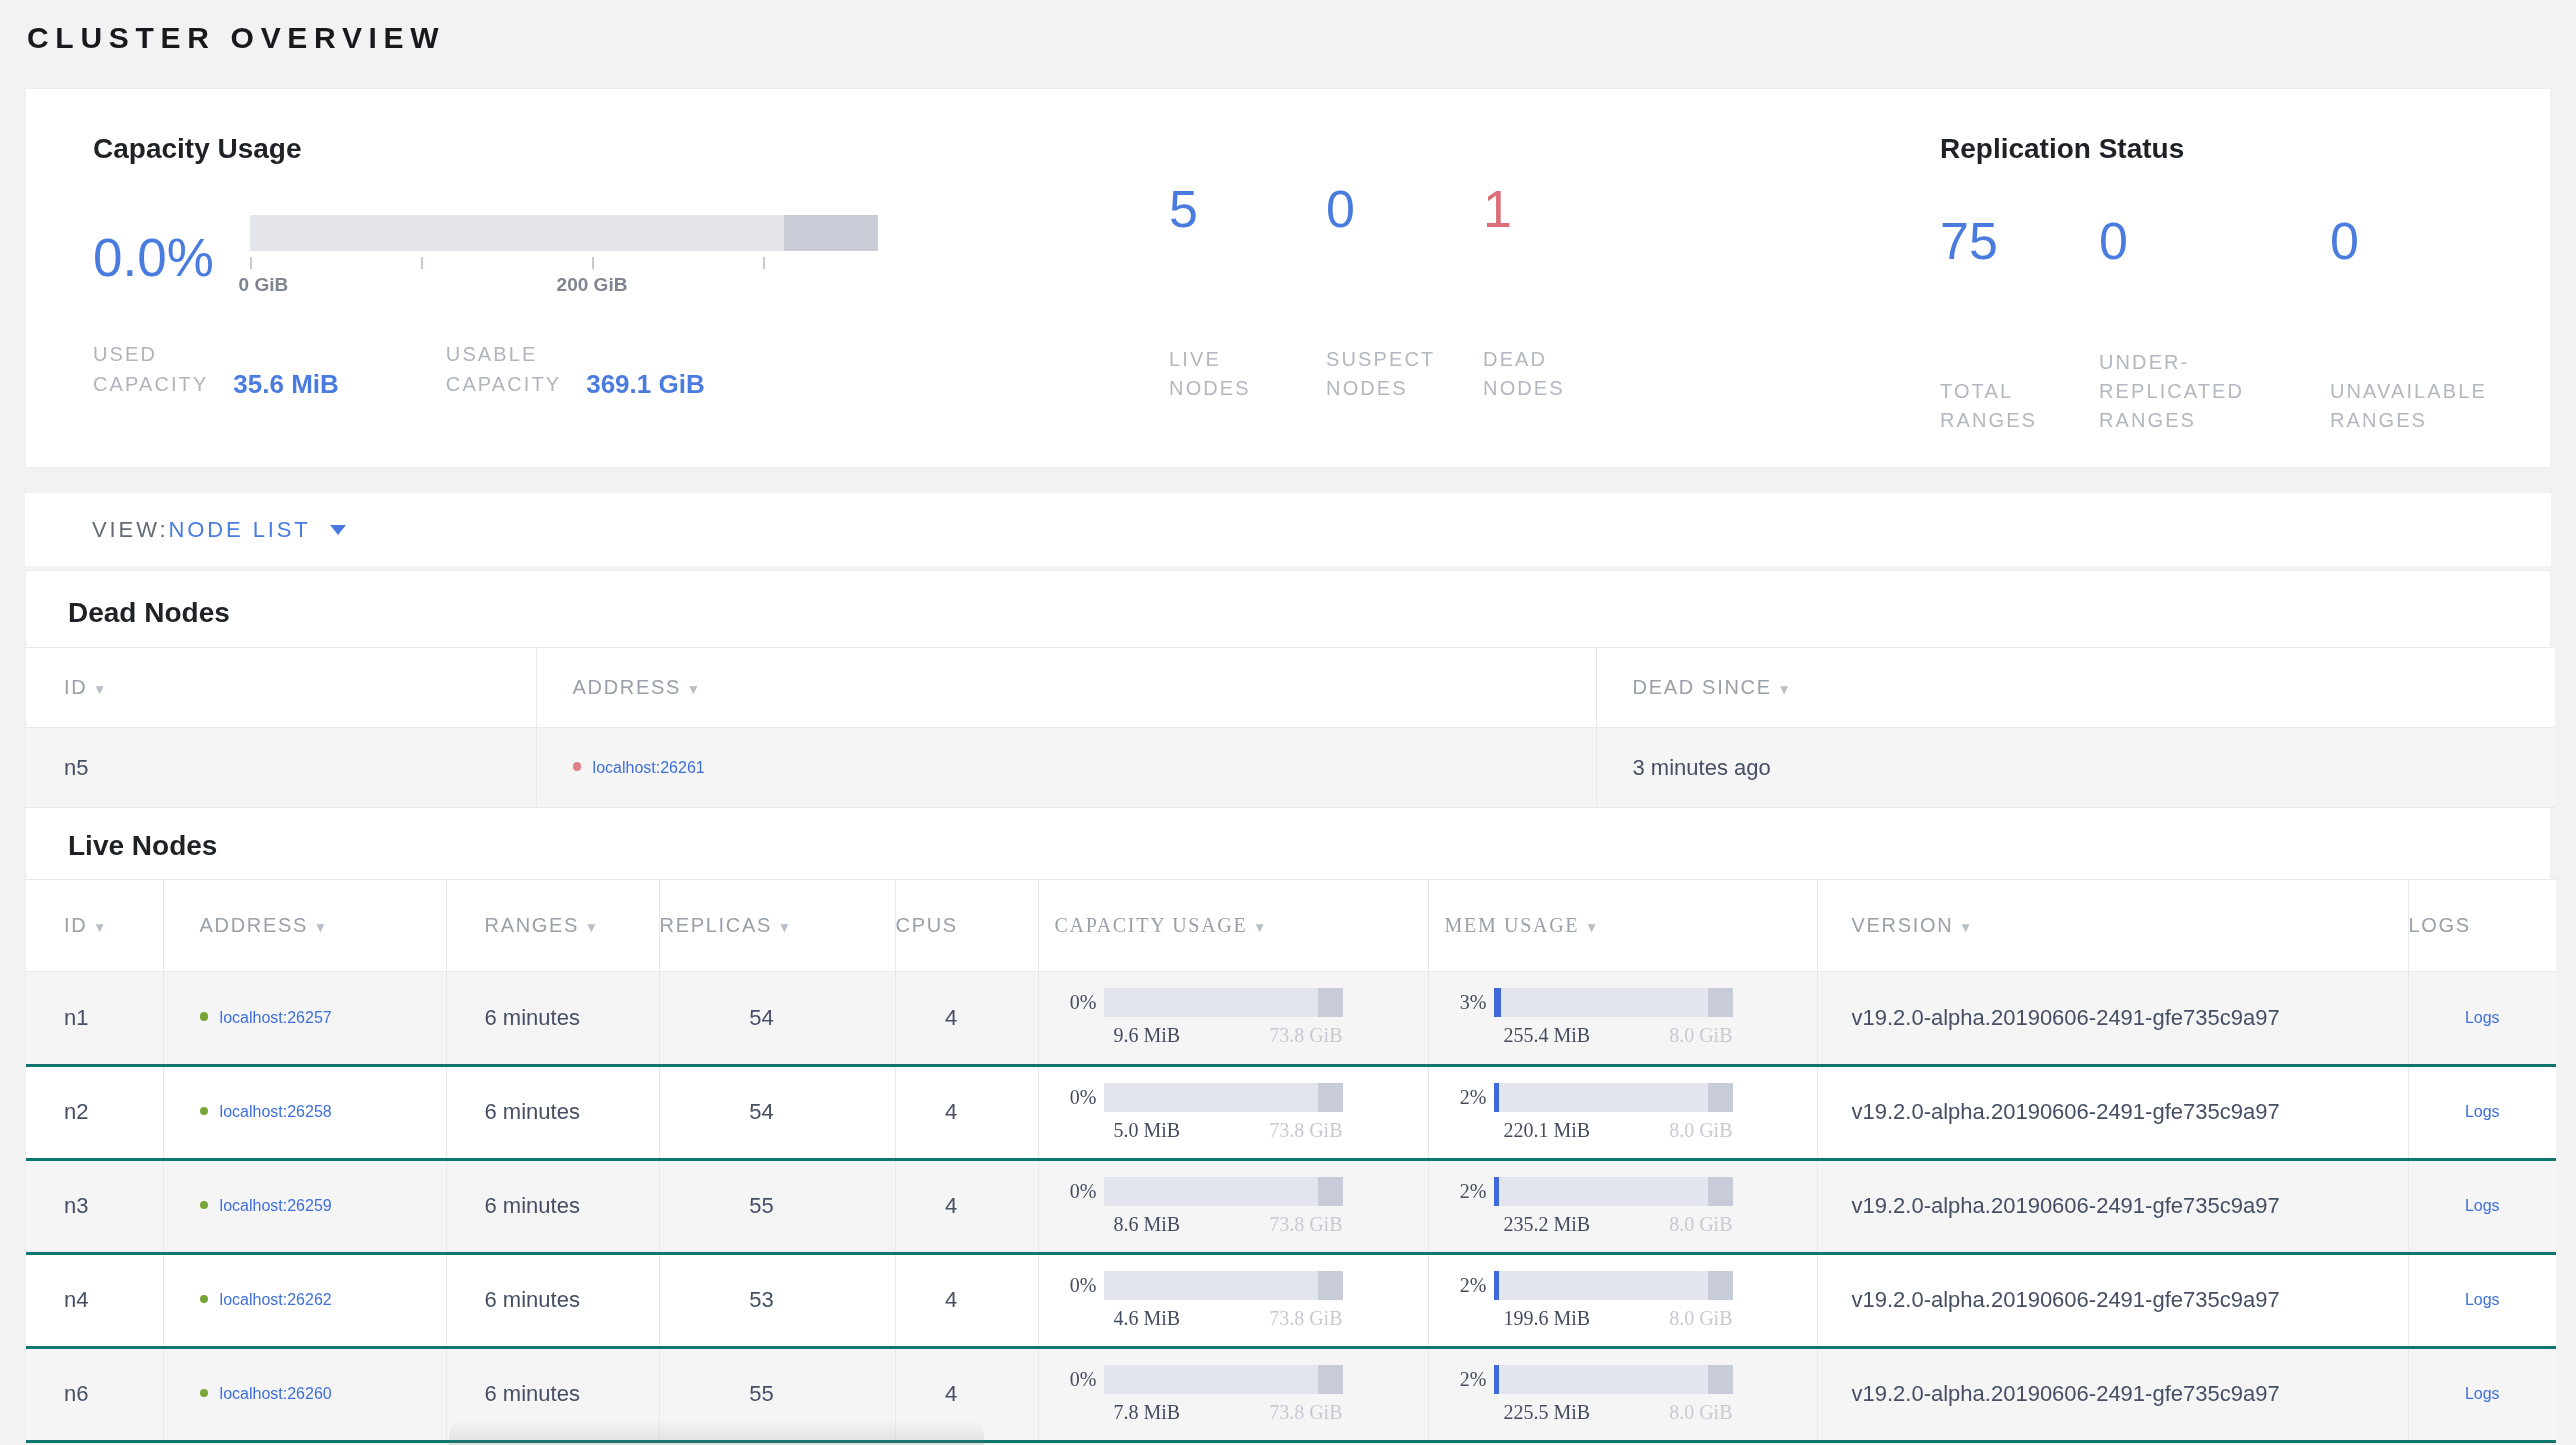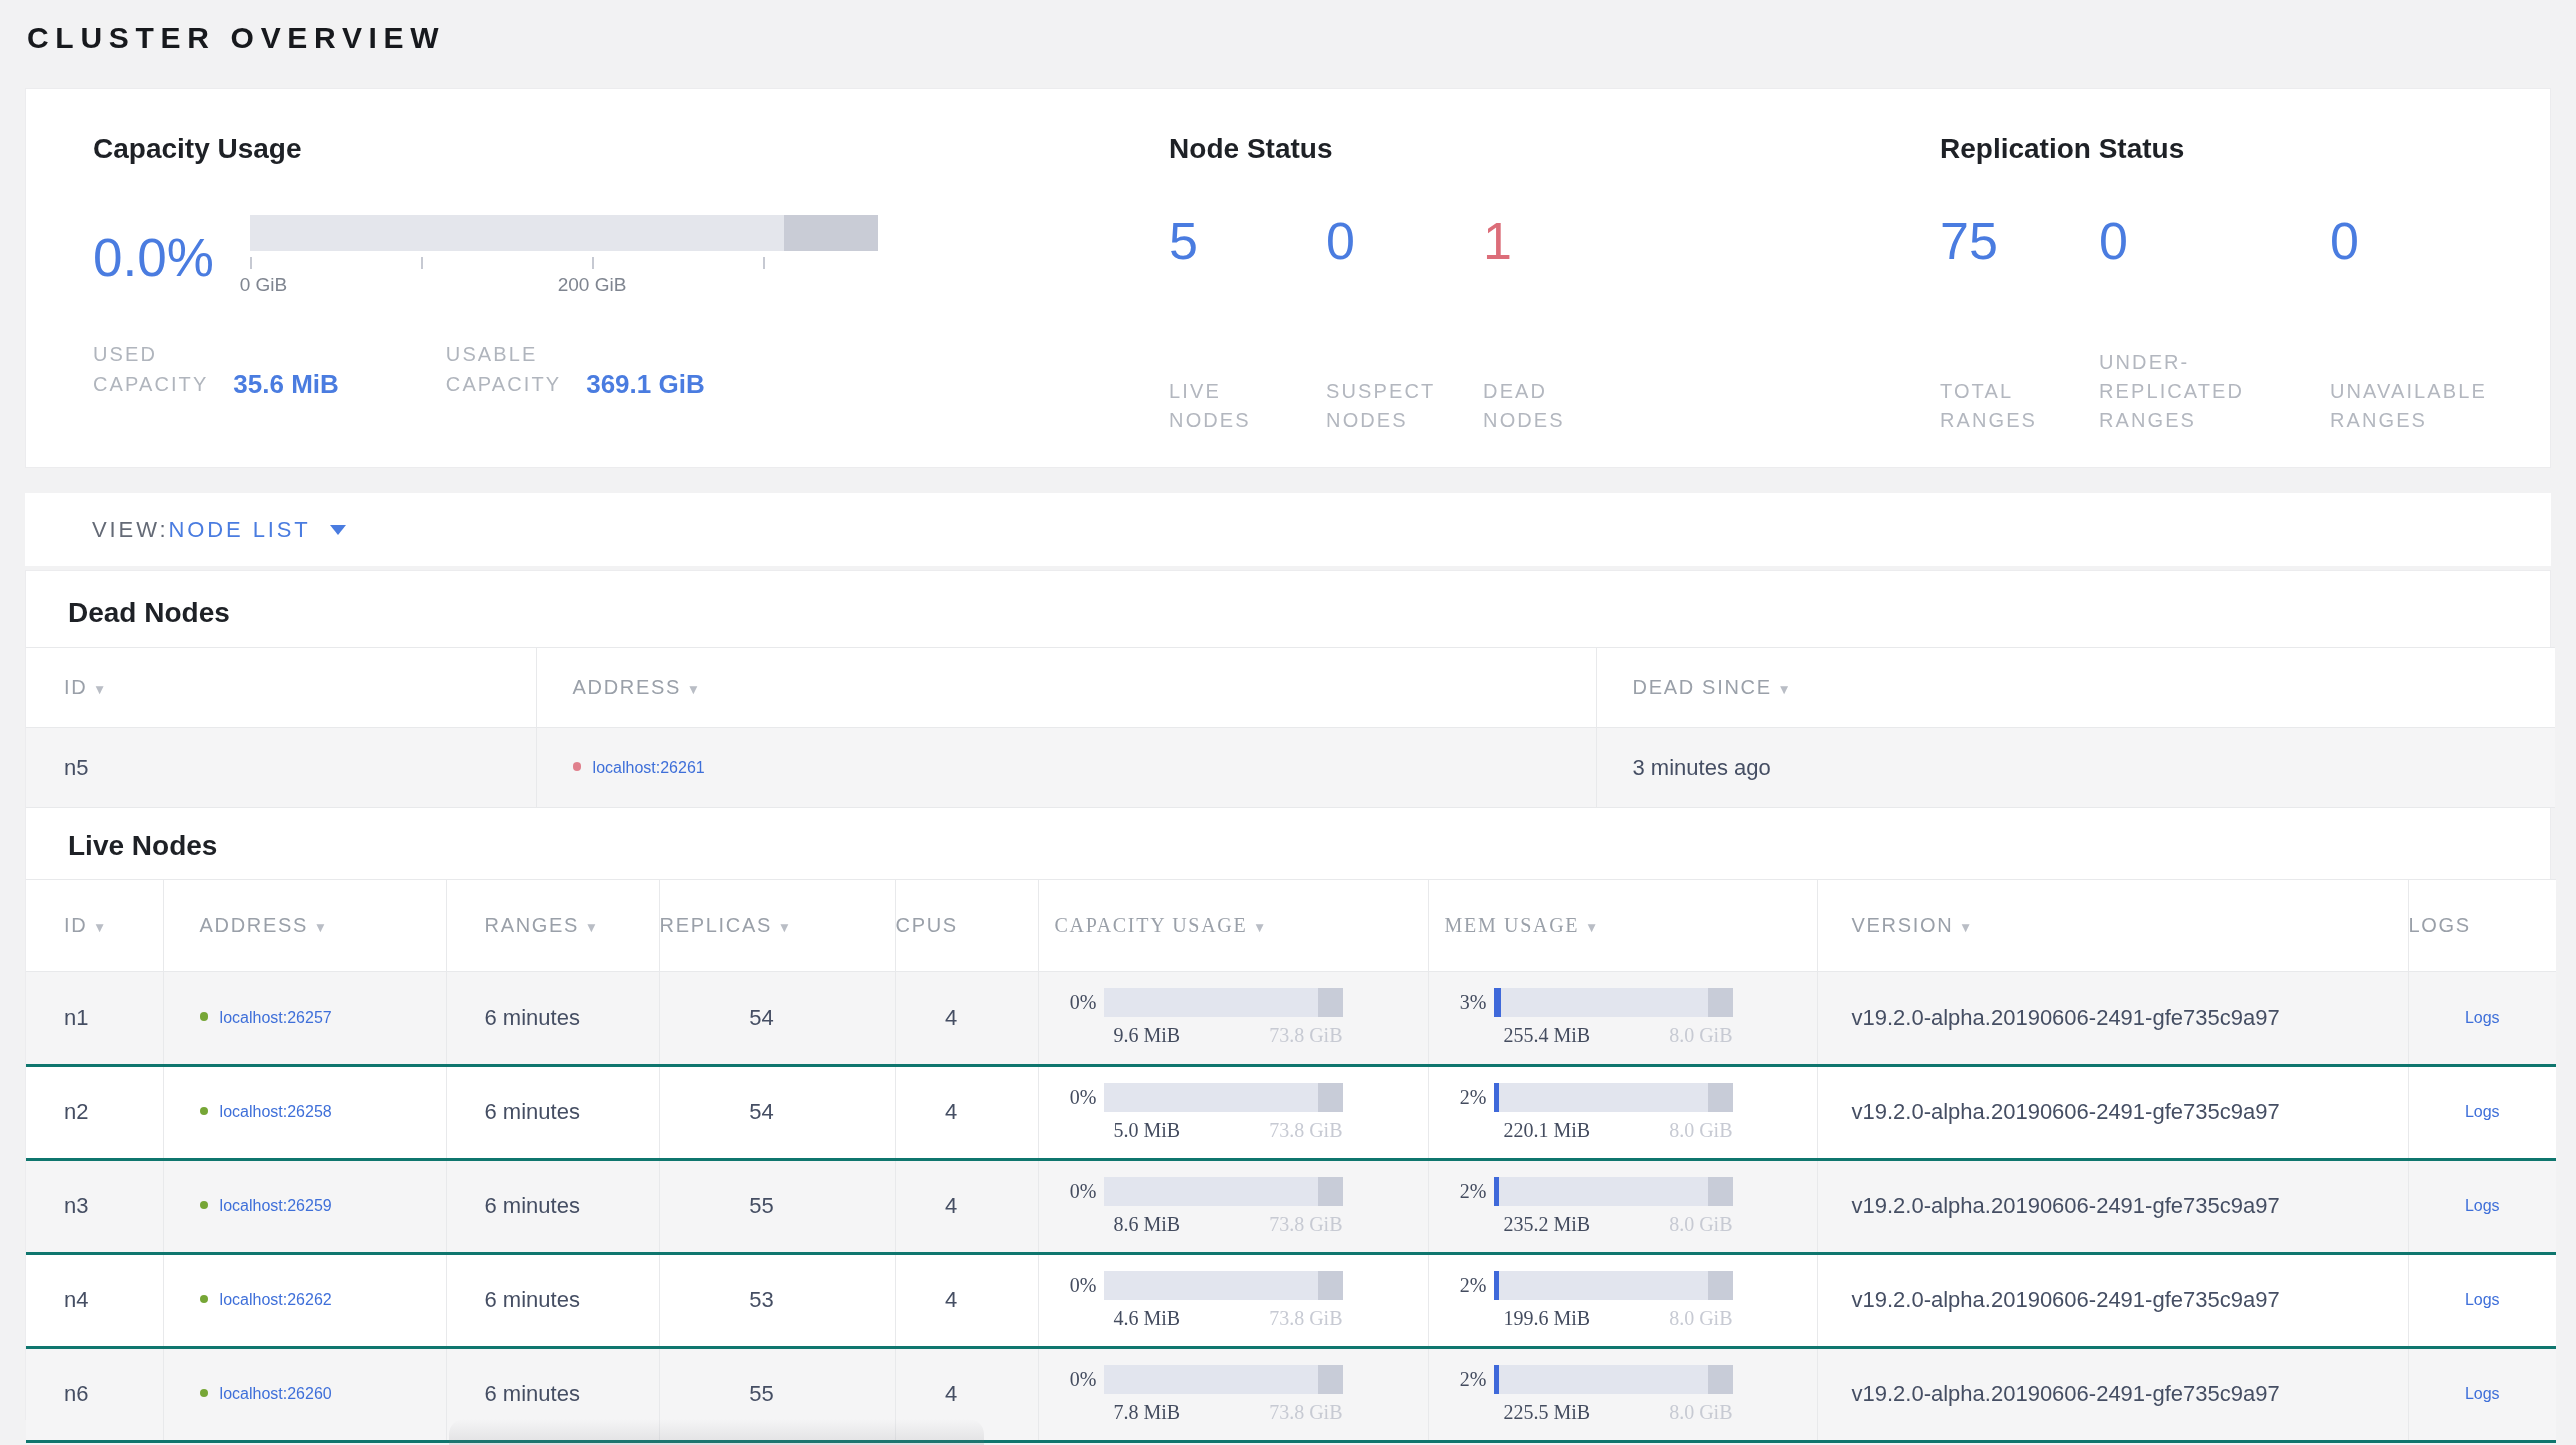--- a/index.html
+++ b/index.html
@@ -18,21 +18,21 @@
     margin:0 25px; height:380px; background:#ffffff; border:1px solid #ececee;
     display:flex; padding:44px 0 0 67px;
   }
   .sec-title { font-size:28px; font-weight:600; color:#1e2126; }
   .sec-capacity { width:1093px; }
   .sec-nodes { width:783px; }
   .sec-repl { flex:1; }
 
   .cap-body { margin-top:50px; display:flex; align-items:flex-start; }
   .cap-pct { font-size:53px; font-weight:500; color:#4a7ce0; width:157px; margin-top:11.5px; }
-  .cap-chart { width:628px; }
+  .cap-chart { width:628px;font-weight:bold; }
   .cap-bar { position:relative; height:36px; background:#e4e6ec; }
   .cap-bar-end { position:absolute; right:0; top:0; height:100%; width:15%; background:#c9ccd6; }
   .cap-axis { position:relative; height:13.4px; margin-top:5.7px; }
   .cap-tick { position:absolute; top:0; width:1.9px; height:12.4px; background:#c6c9d2; }
   .cap-axis-labels { position:relative; height:29px; margin-top:3.8px; }
   .cap-axis-label { position:absolute; transform:translateX(-50%); font-size:19px; color:#7f8590; white-space:nowrap; }
 
   .cap-metrics { display:flex; margin-top:36px; }
   .metric { display:flex; align-items:flex-end; }
   .metric + .metric { margin-left:107px; }
@@ -148,21 +148,20 @@
         </div>
         <div class="metric">
           <div class="metric-label">USABLE
 CAPACITY</div>
           <div class="metric-value">369.1 GiB</div>
         </div>
       </div>
     </div>
 
     <div class="sec-nodes">
-      <div class="sec-title">Node Status</div>
       <div class="stats-row">
         <div class="stat">
           <div class="stat-number">5</div>
           <div class="stat-label">LIVE
 NODES</div>
         </div>
         <div class="stat">
           <div class="stat-number">0</div>
           <div class="stat-label">SUSPECT
 NODES</div>

